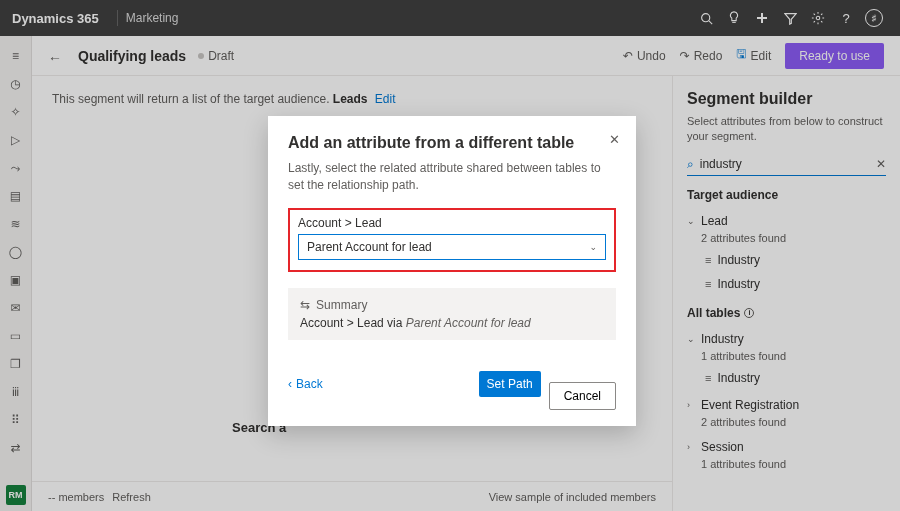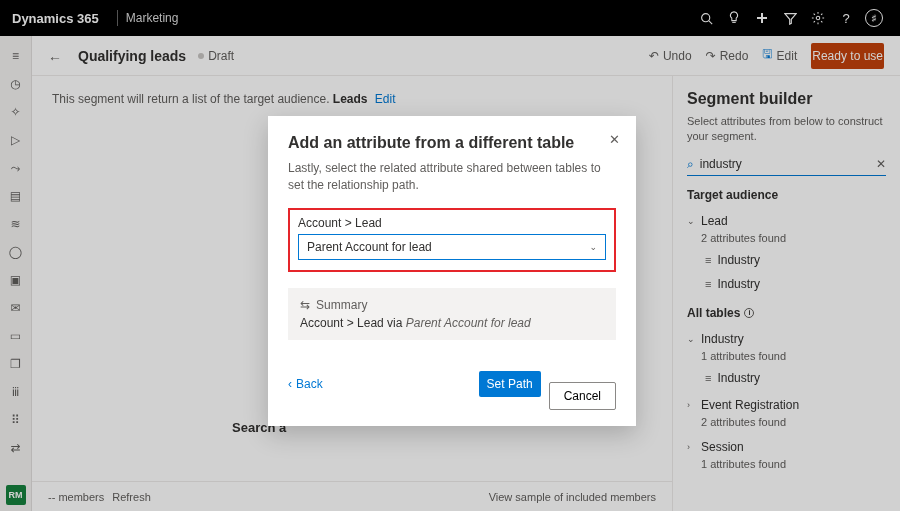--- a/index.html
+++ b/index.html
@@ -1,18 +1,18 @@
 <!DOCTYPE html>
 <html><head>
 <meta charset="utf-8">
 <style>
   * { box-sizing: border-box; margin: 0; padding: 0; }
   body { font-family: "Segoe UI", -apple-system, sans-serif; font-size: 12px; color: #323130; background: #fff; width: 900px; height: 511px; overflow: hidden; position: relative; }
 
-  .topbar { height: 36px; background: #000000; color: #fff; display: flex; align-items: center; padding: 0 12px; }
+  .topbar { height: 36px; background: #404040; color: #fff; display: flex; align-items: center; padding: 0 12px; }
   .topbar .brand { font-weight: 600; font-size: 13px; padding-right: 10px; }
   .topbar .divider { width: 1px; height: 16px; background: #666; margin: 0 8px; }
   .topbar .module { font-size: 12px; color: #ddd; }
   .topbar .spacer { flex: 1; }
   .topbar .ticon { width: 28px; height: 36px; display: flex; align-items: center; justify-content: center; color: #fff; font-size: 13px; cursor: pointer; }
   .plus-vert { display:inline-block; width:1.5px; height:10px; background:#fff; position:relative; }
   .plus-vert::after { content:""; position:absolute; width:10px; height:1.5px; background:#fff; left:-4px; top:4px; }
   .avatar-circle { width:18px; height:18px; border-radius:50%; border:1px solid #fff; display:flex; align-items:center; justify-content:center; font-size:9px; }
 
   .main { display: flex; height: 475px; }
@@ -23,21 +23,21 @@
 
   .content { flex: 1; display: flex; flex-direction: column; position: relative; }
   .cmdbar { height: 40px; display: flex; align-items: center; padding: 0 16px; border-bottom: 1px solid #edebe9; }
   .cmdbar .back { width: 20px; color: #605e5c; cursor: pointer; font-size: 14px; }
   .cmdbar .title { font-weight: 600; font-size: 14px; margin-left: 10px; }
   .cmdbar .status-dot { width:6px; height:6px; border-radius:50%; background:#c8c6c4; margin-left:12px; }
   .cmdbar .status { color: #605e5c; margin-left: 4px; }
   .cmdbar .spacer { flex: 1; }
   .cmdbar .cmdbtn { display: flex; align-items: center; gap: 4px; color: #605e5c; margin-left: 14px; cursor: pointer; font-size: 12px; }
   .cmdbar .cmdbtn .icon { font-size: 12px; }
-  .cmdbar .primary { background: #c2410c; color: #fff; padding: 6px 1px; border-radius: 2px; margin-left: 14px; font-size: 12px; cursor: pointer; }
+  .cmdbar .primary { background: #8b5cf6; color: #fff; padding: 6px 14px; border-radius: 2px; margin-left: 14px; font-size: 12px; cursor: pointer; }
 
   .workarea { flex: 1; display: flex; }
   .canvas { flex: 1; padding: 16px 20px; position: relative; }
   .desc { color: #605e5c; font-size: 12px; }
   .desc .bold { font-weight: 600; color: #323130; }
   .desc .link { color: #0078d4; cursor: pointer; margin-left: 4px; }
   .searchhint { position: absolute; top: 344px; left: 200px; font-weight: 600; color: #323130; font-size: 13px; }
 
   .footer { position: absolute; bottom: 0; left: 0; right: 0; height: 30px; border-top: 1px solid #edebe9; display: flex; align-items: center; padding: 12px 16px; color: #605e5c; font-size: 11px; }
   .footer .refresh { margin-left: 8px; cursor: pointer; }

